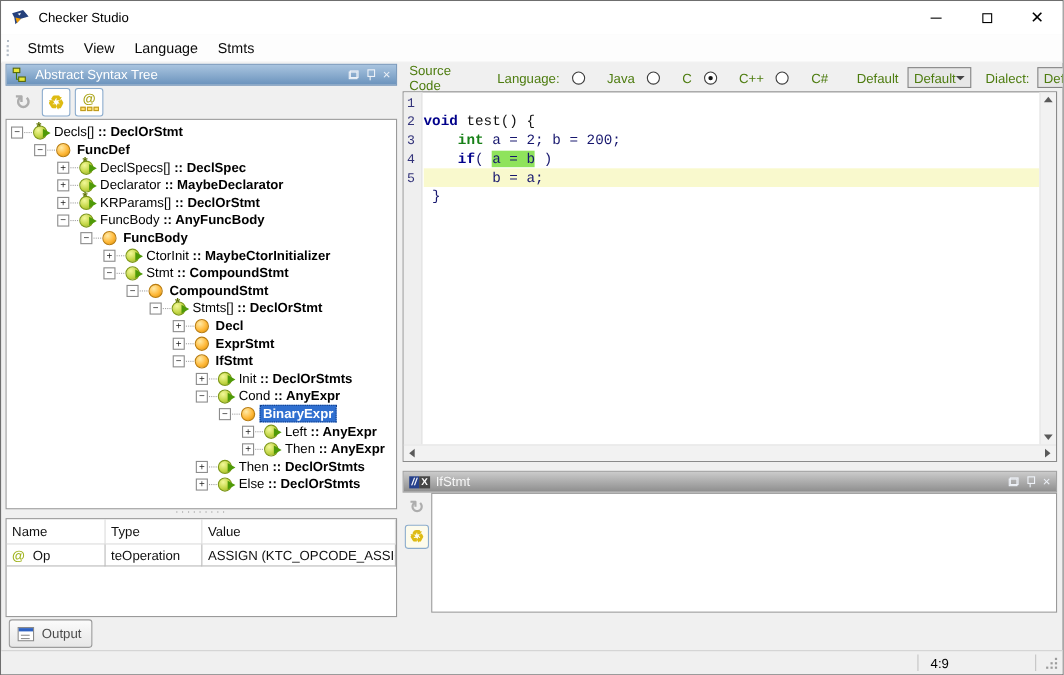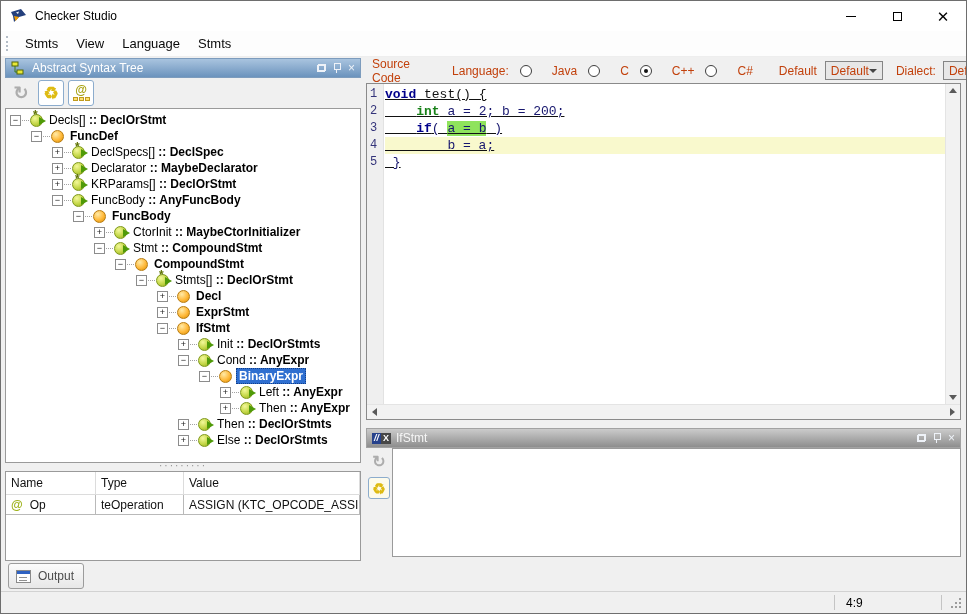--- a/index.html
+++ b/index.html
@@ -67,37 +67,37 @@
   .prop-row.datarow { height:20px; }
   .prop-cell { height:100%; display:flex; align-items:center; padding-left:5px; border-right:1px solid #dcdcdc; border-bottom:1px solid #dcdcdc; overflow:hidden; white-space:nowrap; }
   .prop-row.datarow .prop-cell { border-right:1px solid #b9b9b9; border-bottom:1px solid #b9b9b9; }
   .c-name { width:90px; flex:0 0 auto; }
   .c-type { width:88px; flex:0 0 auto; }
   .c-value { flex:1; }
   .at-small { color:#9fb31c; font-weight:bold; margin-right:7px; }
   
   .vsplit { position:absolute; left:360px; top:57px; width:5px; height:503px; }
   
-  .src-header { position:absolute; left:365px; top:57px; width:595px; height:25px; display:flex; align-items:center; font-size:12px; color:#c2410c; }
+  .src-header { position:absolute; left:365px; top:57px; width:595px; height:25px; display:flex; align-items:center; font-size:12px; color:#4d7c0f; }
   .src-title { margin-left:6px; }
   .lang-label { margin-left:42px; }
   .radio-opt { display:flex; align-items:center; gap:20px; margin-left:11px; }
   .radio-circle { width:12px; height:12px; border-radius:50%; border:1px solid #3e3e3e; background:#fff; position:relative; flex:0 0 auto; }
   .radio-circle.checked::after { content:""; position:absolute; left:3px; top:3px; right:3px; bottom:3px; border-radius:50%; background:#141414; }
   .default-label { margin-left:26px; }
   .combo { height:19px; background:#e7e7e7; border:1px solid #858585; display:flex; align-items:center; padding:0 5px; font-size:12px; }
   .combo-default { width:60px; margin-left:8px; }
   .dialect-label { margin-left:13px; }
   .combo-dialect { width:92px; margin-left:7px; }
   .chev { margin-left:auto; width:0; height:0; border-left:4px solid transparent; border-right:4px solid transparent; border-top:4px solid #444; }
   
   .editor { position:absolute; left:365px; top:82px; width:595px; height:337px; background:#fff; border:1px solid #8a8a8a; }
   .gutter { position:absolute; left:0; top:0; bottom:15px; width:17px; background:#efefef; border-right:1px solid #e2e2e2; font:12px/17px "Liberation Mono", monospace; color:#33337a; padding-top:2px; }
   .gutter-num { height:17px; padding-left:3px; }
-  .code-lines { position:absolute; left:18px; top:0; right:15px; bottom:15px; font:13px/17px "Liberation Mono", monospace; white-space:pre; overflow:hidden; padding-top:2px;text-decoration:underline; }
+  .code-lines { position:absolute; left:18px; top:0; right:15px; bottom:15px; font:13px/17px "Liberation Mono", monospace; white-space:pre; overflow:hidden; padding-top:18px; }
   .code-line { height:17px; }
   .code-line.hl-line { background:#f9f9cd; }
   .tok-keyword { color:#00008b; font-weight:bold; }
   .tok-type { color:#178017; font-weight:bold;margin-top:17px; }
   .tok-plain { color:#141414; }
   .tok-code { color:#17176e; }
   .hl-expr { background:#8fe35c; }
   .vscroll { position:absolute; right:0; top:0; bottom:15px; width:15px; background:#f2f2f2; border-left:1px solid #e4e4e4; display:flex; flex-direction:column; justify-content:space-between; align-items:center; padding:4px 0; }
   .hscroll { position:absolute; left:0; right:0; bottom:0; height:15px; background:#f2f2f2; border-top:1px solid #e4e4e4; display:flex; justify-content:space-between; align-items:center; padding:0 5px; }
   .arr-up { width:0; height:0; border-left:4px solid transparent; border-right:4px solid transparent; border-bottom:5px solid #5a5a5a; }

